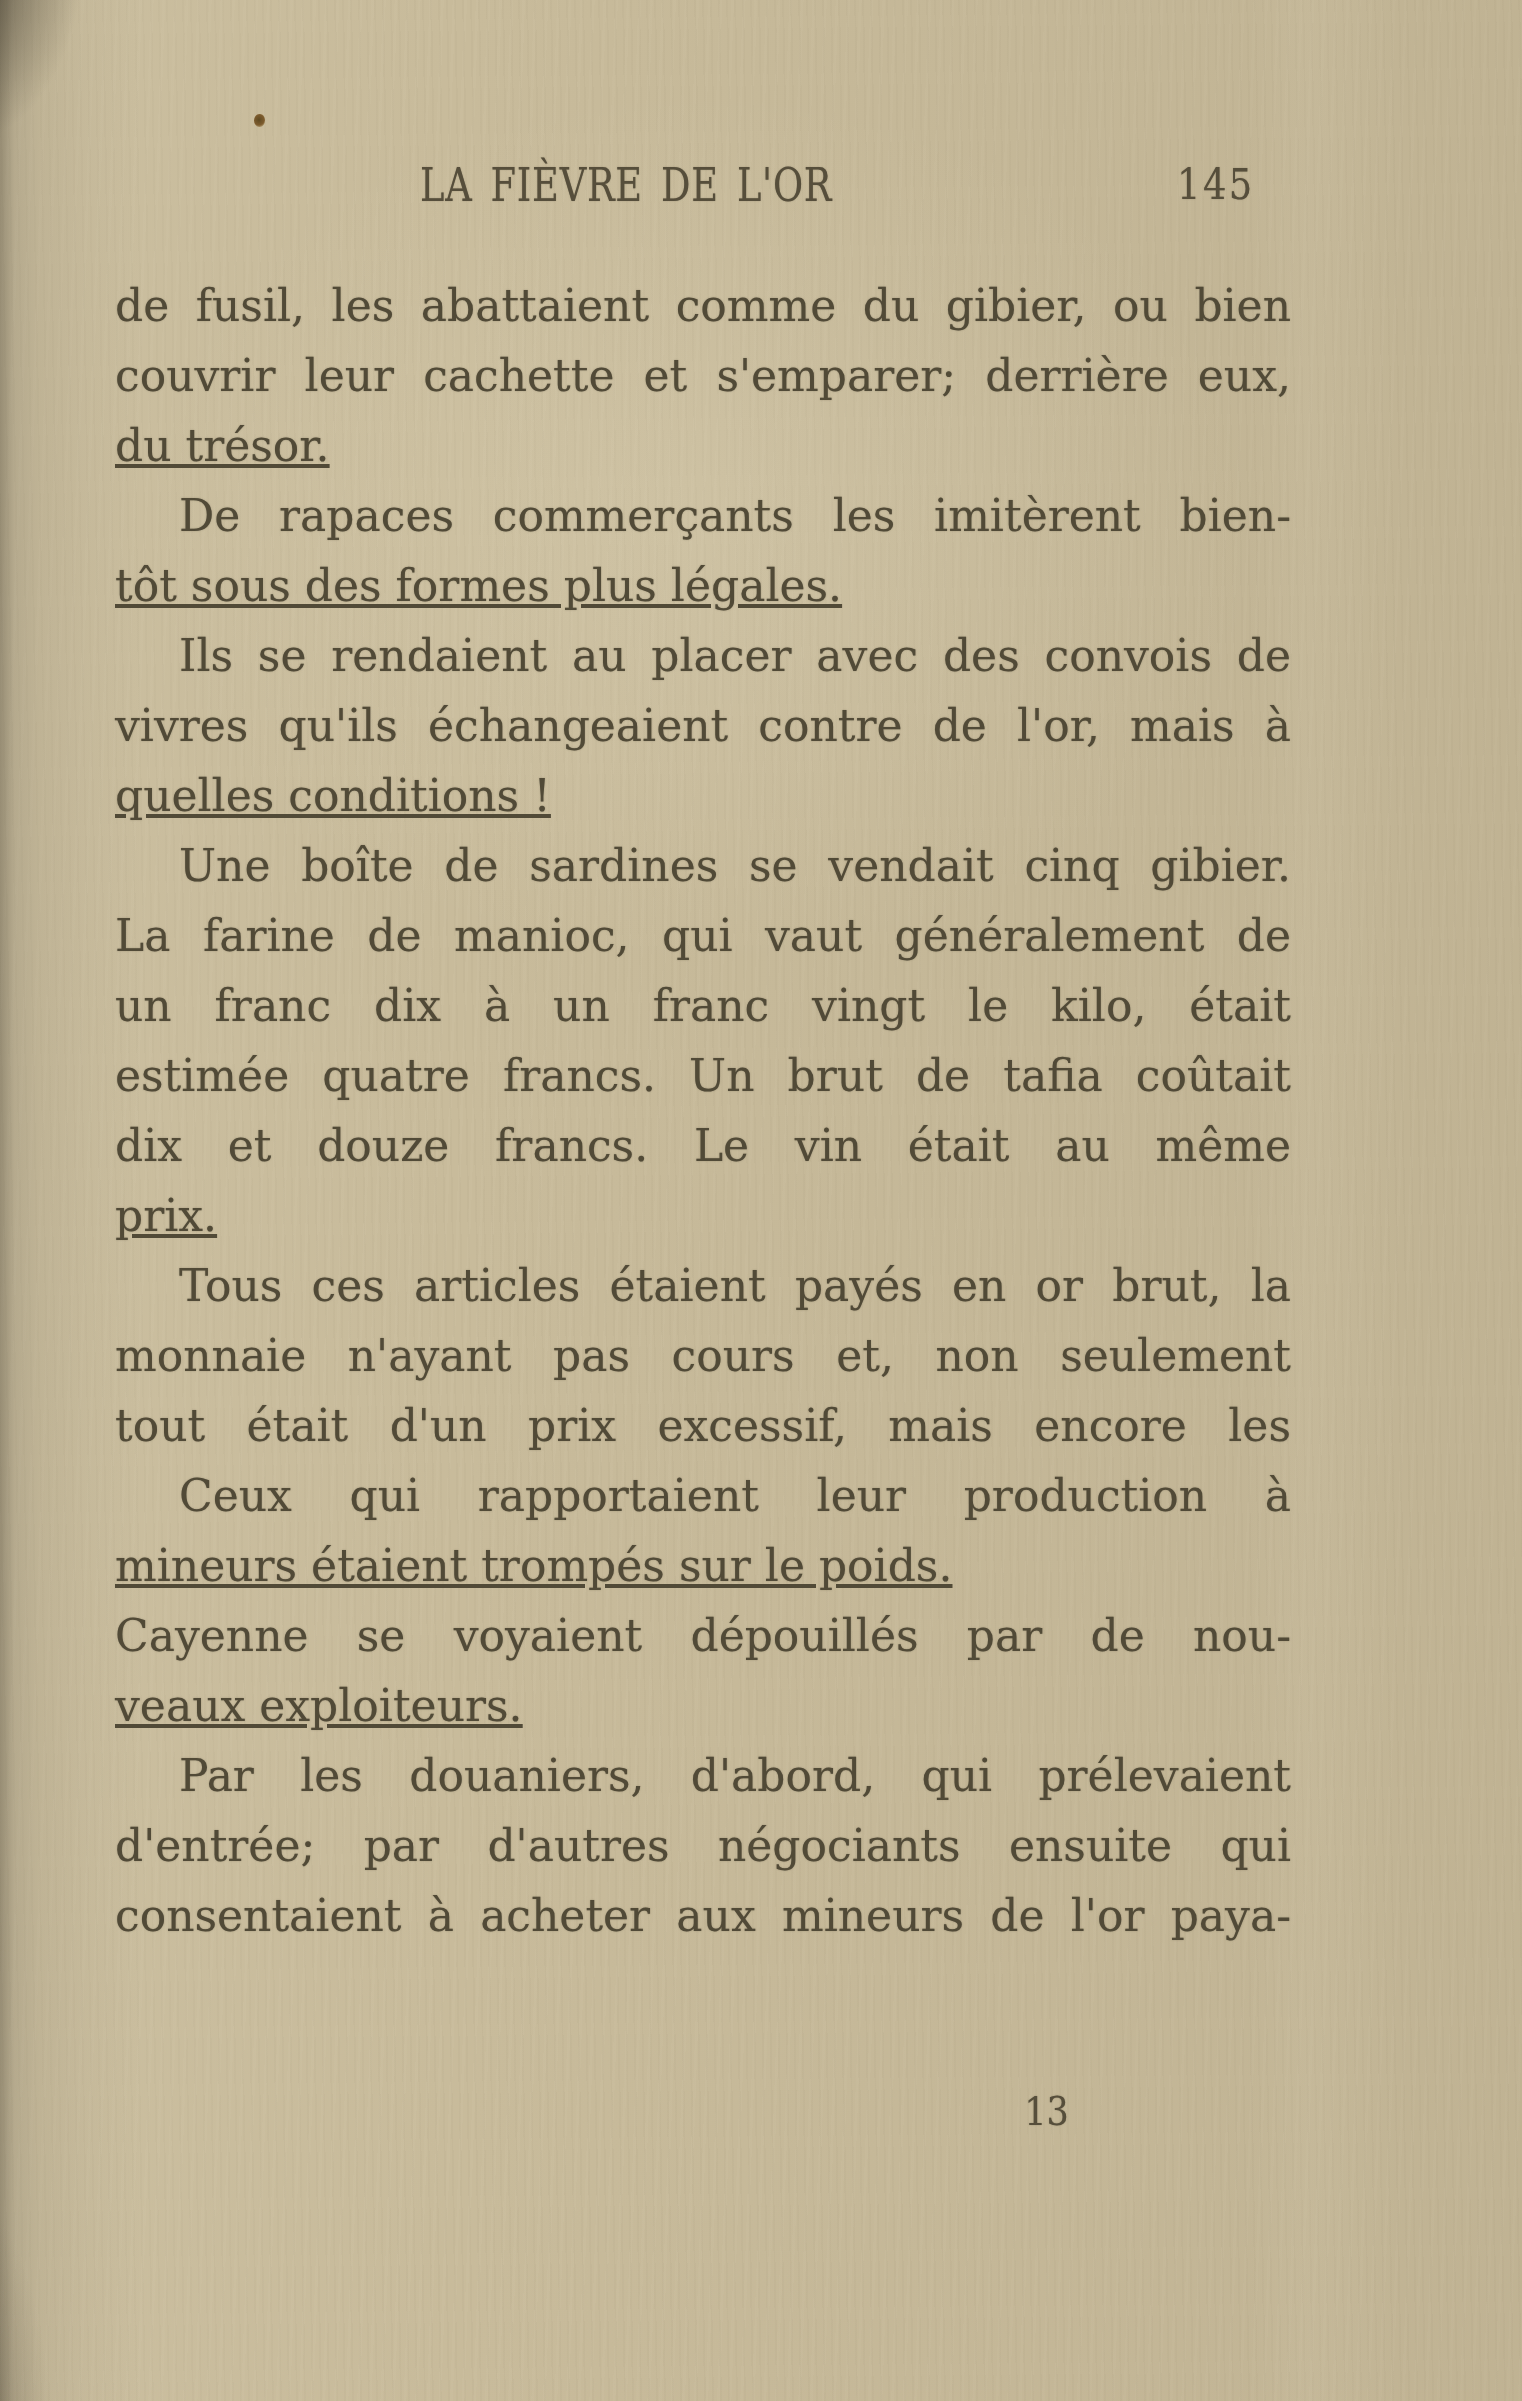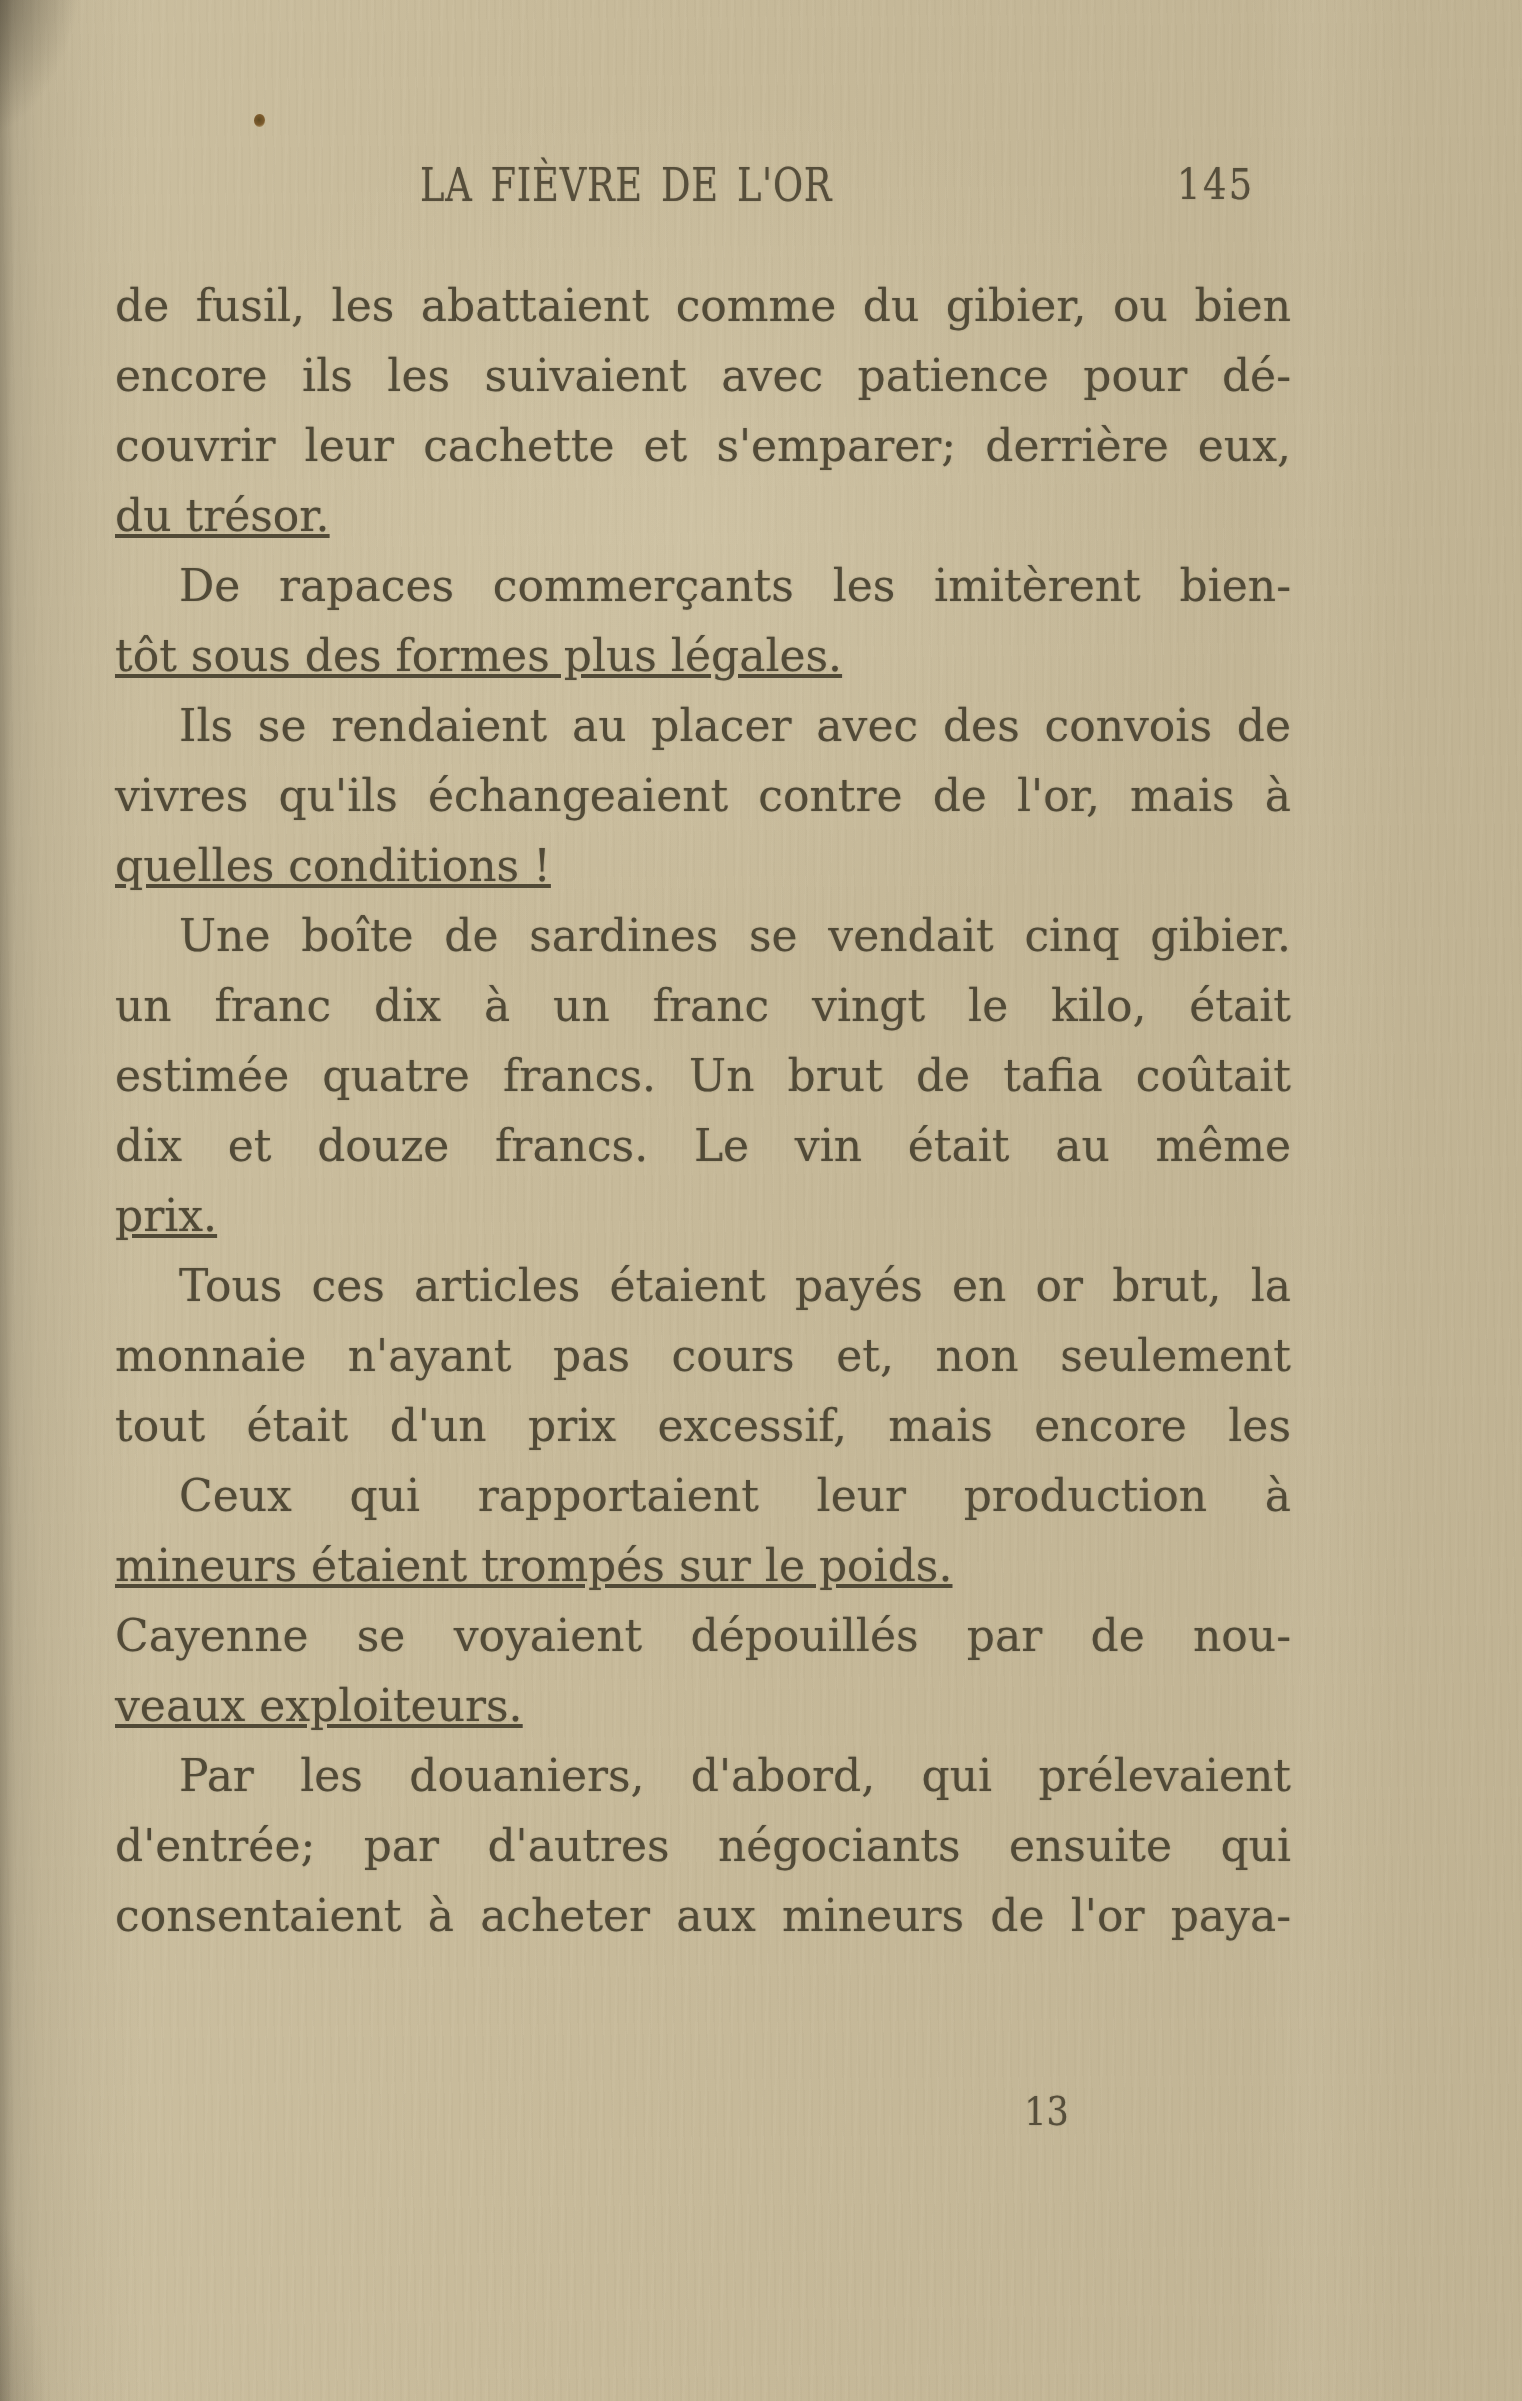--- a/index.html
+++ b/index.html
@@ -93,29 +93,29 @@
 
   <div class="ink-speck"></div>
 
   <div class="running-header serif">
     <span class="header-title">LA FIÈVRE DE L'OR</span>
     <span class="header-page-number">145</span>
   </div>
 
   <div class="text-block serif">
       <div class="line">de fusil, les abattaient comme du gibier, ou bien</div>
-      <div class="line">encore ils les suivaient avec patience pour dé-</div>
       <div class="line">couvrir leur cachette et s'emparer; derrière eux,</div>
       <div class="line end">du trésor.</div>
       <div class="line indent">De rapaces commerçants les imitèrent bien-</div>
       <div class="line end">tôt sous des formes plus légales.</div>
       <div class="line indent">Ils se rendaient au placer avec des convois de</div>
       <div class="line">vivres qu'ils échangeaient contre de l'or, mais à</div>
       <div class="line end">quelles conditions !</div>
       <div class="line indent">Une boîte de sardines se vendait cinq gibier.</div>
+      <div class="line">La farine de manioc, qui vaut généralement de</div>
       <div class="line">un franc dix à un franc vingt le kilo, était</div>
       <div class="line">estimée quatre francs. Un brut de tafia coûtait</div>
       <div class="line">dix et douze francs. Le vin était au même</div>
       <div class="line end">prix.</div>
       <div class="line indent">Tous ces articles étaient payés en or brut, la</div>
       <div class="line">monnaie n'ayant pas cours et, non seulement</div>
       <div class="line">tout était d'un prix excessif, mais encore les</div>
       <div class="line indent">Ceux qui rapportaient leur production à</div>
       <div class="line end">mineurs étaient trompés sur le poids.</div>
       <div class="line">Cayenne se voyaient dépouillés par de nou-</div>

